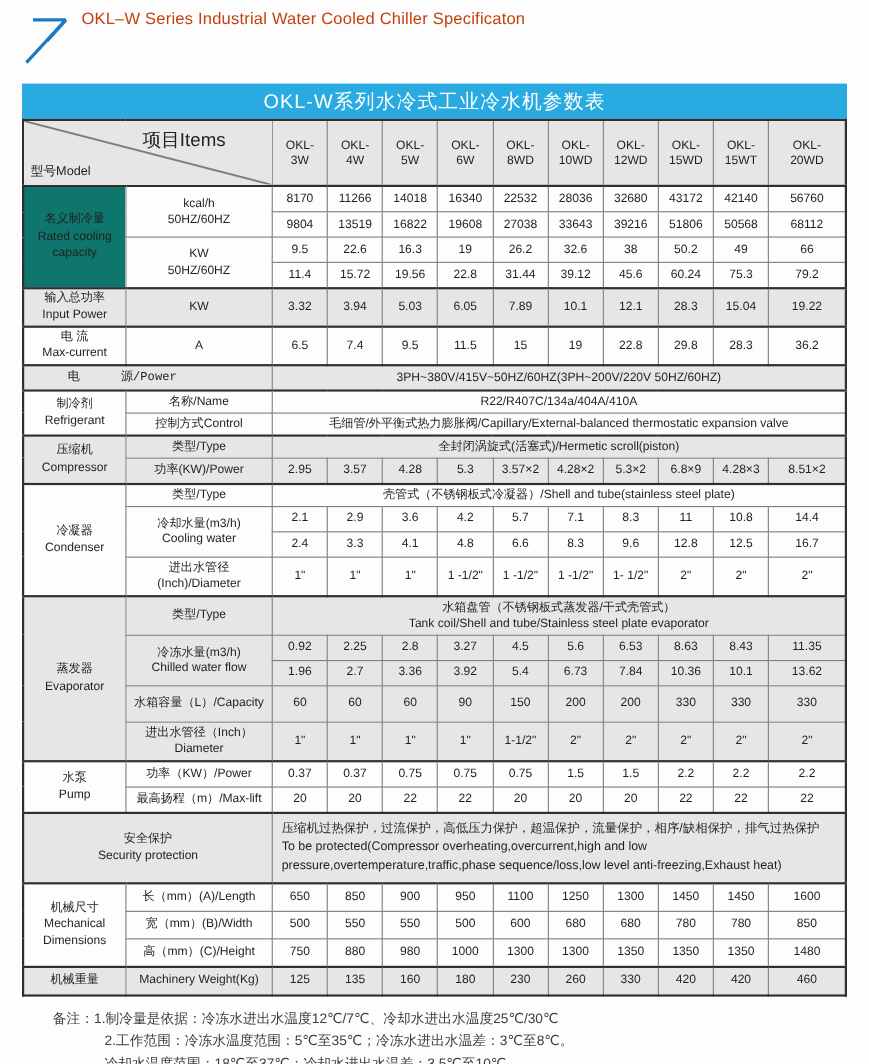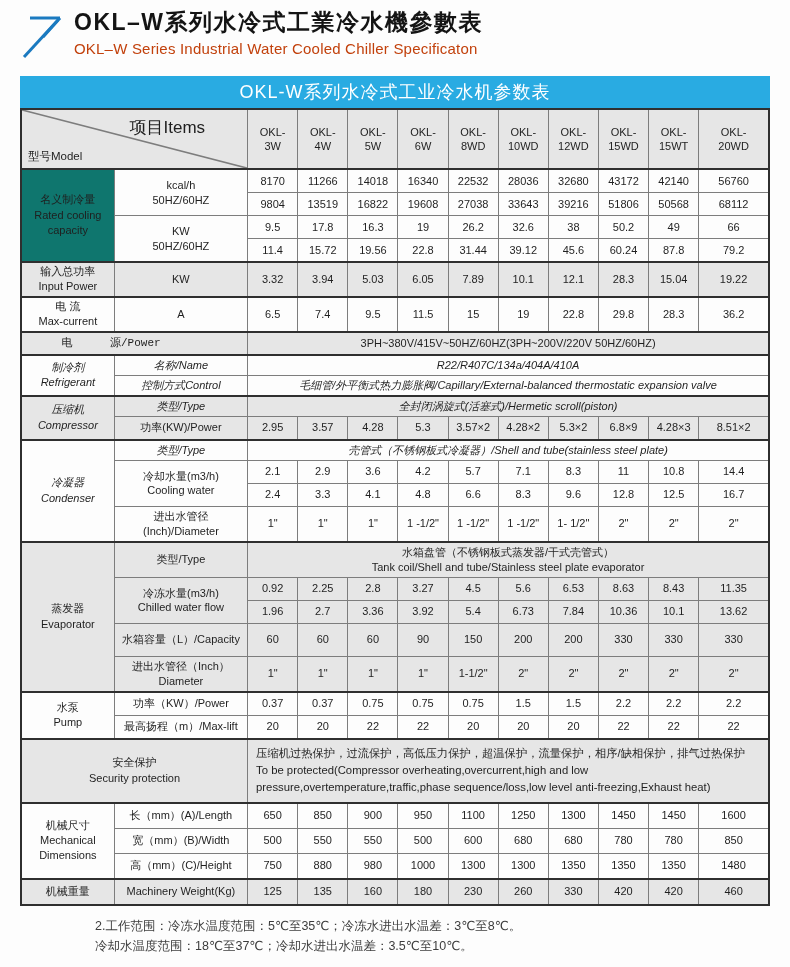--- a/index.html
+++ b/index.html
@@ -28,39 +28,38 @@
   .sec-text{text-align:left;padding:3px 8px;line-height:1.5;font-size:11.3px;}
   
   .diag{position:relative;padding:0;}
   .diag svg{position:absolute;left:0;top:0;width:100%;height:100%;}
   .diag .dm{position:absolute;left:6px;bottom:4px;font-size:11.5px;}
   .diag .di{position:absolute;right:42px;top:7px;font-size:17px;}
   
   .srcl{text-align:left;font-family:Liberation Mono, monospace;}
   .srcl .a{display:inline-block;width:86px;text-align:center;}
   
-  .rh17>td{height:17px;font-style:italic;} .rh19>td{height:19px;} .rh20>td{height:20px;}
+  .rh17>td{height:17px;} .rh19>td{height:19px;} .rh20>td{height:20px;}
   .rh22>td{height:22px;} .rh30>td{height:30px;} .rh32>td{height:32px;}
   .rh34>td{height:34px;} .rh56>td{height:56px;}
   
   .notes{margin:10px 24px 0 48px;font-size:12.5px;line-height:20.5px;color:#3d3d3d;padding-bottom:14px;}
   .note-line{white-space:pre-line;}
   .ind47{margin-left:47px;}
 </style>
 </head>
 <body>
 
 <div class="hdr">
   <svg class="logo" viewBox="0 0 52 56">
     <line x1="14" y1="11" x2="44" y2="11" stroke="#1b7ac0" stroke-width="3"></line>
     <line x1="44" y1="11" x2="27" y2="30" stroke="#1b7ac0" stroke-width="3"></line>
     <line x1="8" y1="50" x2="42" y2="13" stroke="#1b7ac0" stroke-width="3"></line>
   </svg>
   <div class="titles">
-    <div class="t-zh">OKL–W系列水冷式工業冷水機參數表</div>
     <div class="t-en">OKL–W Series Industrial Water Cooled Chiller Specificaton</div>
   </div>
 </div>
 
 <div class="twrap">
   <div class="caption">OKL-W系列水冷式工业冷水机参数表</div>
 
   <table>
     <colgroup>
       <col style="width:93px">
@@ -134,40 +133,40 @@
           <td>33643</td>
           <td>39216</td>
           <td>51806</td>
           <td>50568</td>
           <td>68112</td>
         </tr>
     <tr class="rh20">
       <td class="sub" rowspan="2">KW
 50HZ/60HZ</td>
     <td>9.5</td>
-          <td>17.8</td>
+          <td>22.6</td>
           <td>16.3</td>
           <td>19</td>
           <td>26.2</td>
           <td>32.6</td>
           <td>38</td>
           <td>50.2</td>
           <td>49</td>
           <td>66</td>
         </tr>
     <tr class="rh20">
           <td>11.4</td>
           <td>15.72</td>
           <td>19.56</td>
           <td>22.8</td>
           <td>31.44</td>
           <td>39.12</td>
           <td>45.6</td>
           <td>60.24</td>
-          <td>87.8</td>
+          <td>75.3</td>
           <td>79.2</td>
         </tr>
 
     <tr class="g st rh30">
       <td class="lbl">输入总功率
 Input Power</td>
       <td class="sub">KW</td>
     <td>3.32</td>
           <td>3.94</td>
           <td>5.03</td>
@@ -432,16 +431,17 @@
           <td>330</td>
           <td>420</td>
           <td>420</td>
           <td>460</td>
         </tr>
   </tbody>
     </table>
 </div>
 
 <div class="notes">
+  <div class="note-line">备注：1.制冷量是依据：冷冻水进出水温度12℃/7℃、冷却水进出水温度25℃/30℃</div>
   <div class="note-line ind47">2.工作范围：冷冻水温度范围：5℃至35℃；冷冻水进出水温差：3℃至8℃。</div>
   <div class="note-line ind47">冷却水温度范围：18℃至37℃；冷却水进出水温差：3.5℃至10℃。</div>
 
 </div>
 
 </body></html>

